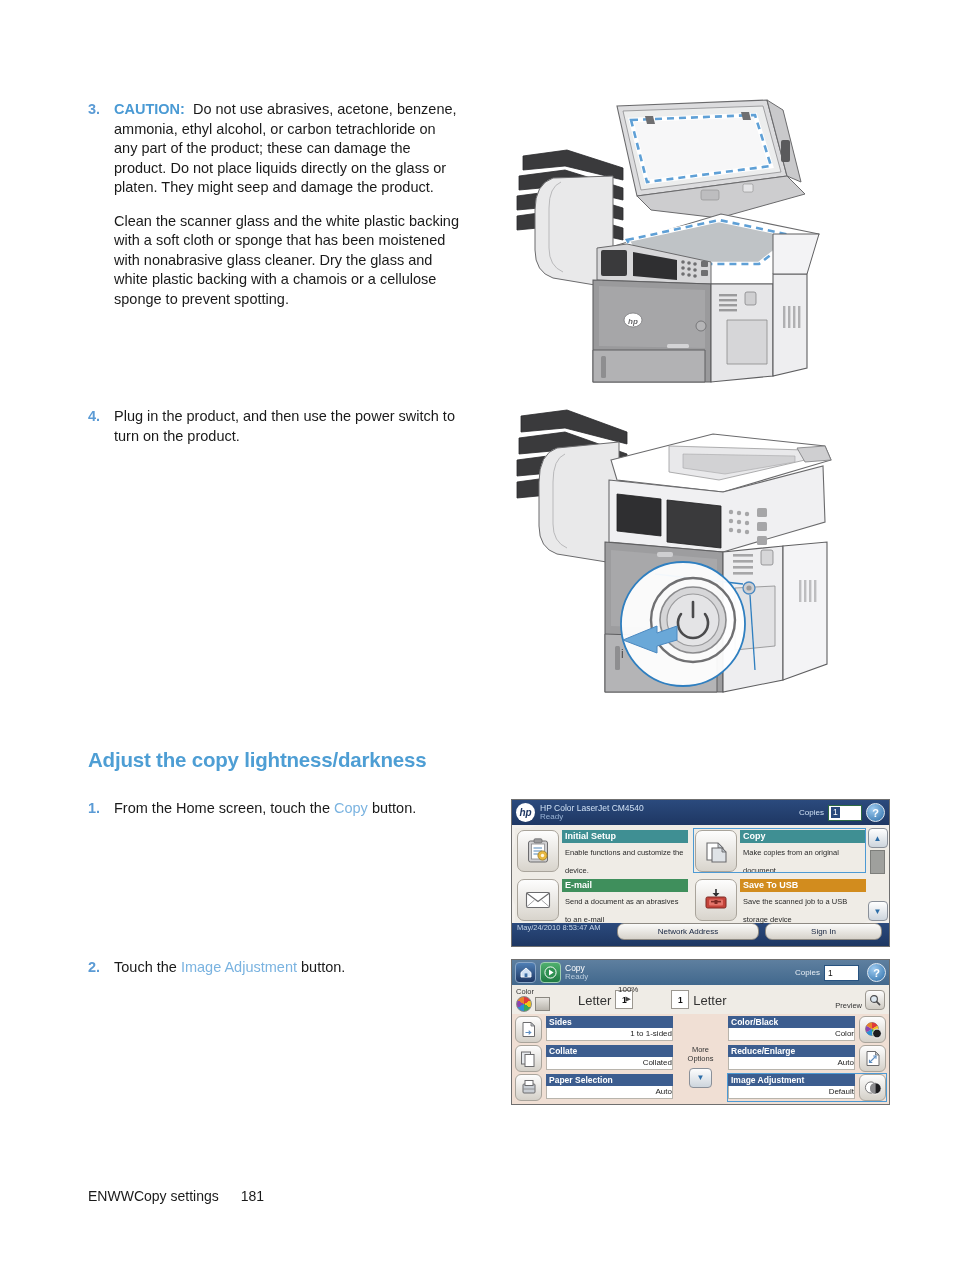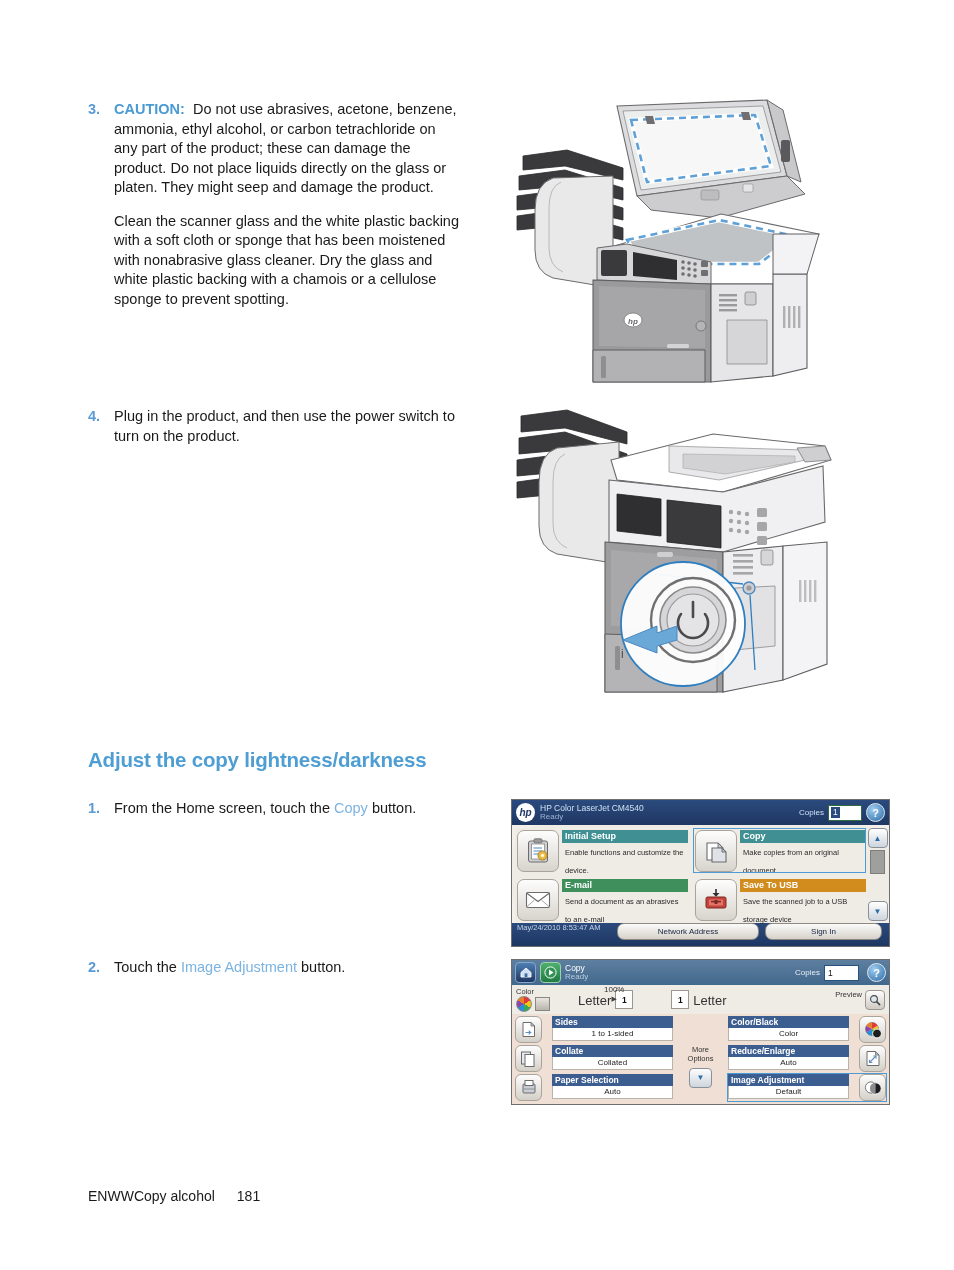--- a/index.html
+++ b/index.html
@@ -302,26 +302,26 @@
   .scale-box {
     width: 16px; height: 17px;
     background: #ffffff;
     border: 1px solid #9b9790;
     font-size: 8.5px; font-weight: bold; color: #111;
     display: flex; align-items: center; justify-content: center;
   }
   .scale-pct {
     font-size: 8px; color: #333;
     position: absolute;
-    left: 26px; top: -5px;
+    left: 40px; top: -5px;
     text-align: center;
   }
   .scale-arrow { font-size: 7px; color: #444; align-self: center; }
   .cs-preview {
-    margin-left: auto; display: flex; align-items: flex-start; gap: 3px;
+    margin-left: auto; display: flex; align-items: flex-end; gap: 3px;
   }
   .cs-preview-label { font-size: 7.5px; color: #333; }
   .preview-btn {
     width: 18px; height: 18px; border-radius: 4px;
     background: linear-gradient(#fdfdfd, #cfcbc3);
     border: 1px solid #9b9790;
     display: flex; align-items: center; justify-content: center;
   }
 
   .cs-main {
@@ -345,21 +345,21 @@
   }
   .more-btn {
     width: 21px; height: 18px; border-radius: 4px;
     background: linear-gradient(#fdfdfd, #cdd5dd);
     border: 1px solid #8a9099;
     display: flex; align-items: center; justify-content: center;
     color: #2b6da8; font-size: 8px;
   }
 
   .setting {
-    display: flex; align-items: stretch; gap: 10px;
+    display: flex; align-items: stretch; gap: 4px;
     position: relative; box-sizing: border-box;
   }
   .setting.selected {
     outline: 1.5px solid #4d9ad4; outline-offset: 0px;
   }
   .setting-icon {
     width: 25px; height: 25px;
     border-radius: 6px;
     background: linear-gradient(#fdfdfd, #d4d0c8);
     border: 1px solid #a9a49b;
@@ -373,21 +373,21 @@
     font-size: 8.5px; font-weight: bold;
     padding: 0px 3px;
     line-height: 12px;
     white-space: nowrap; overflow: hidden;
   }
   .setting-value {
     background: #ffffff;
     color: #222;
     font-size: 8px;
     line-height: 12px;
-    text-align: center;
+    text-align: right;
     border: 1px solid #b8b4ac;
     border-top: none;
     height: 12px;
   }
   .cs-col.right .setting { flex-direction: row-reverse; }
 
   svg { display: block; }
 </style>
 </head>
 <body>
@@ -865,18 +865,18 @@
           </div>
         </div>
       </div>
 
     </div>
   </div>
 
   <div class="footer">
     <span>ENWW</span>
     <span class="footer-right">
-      <span>Copy alcohol</span>
+      <span>Copy settings</span>
       <span>181</span>
     </span>
   </div>
 
 </div>
 
 </body></html>

